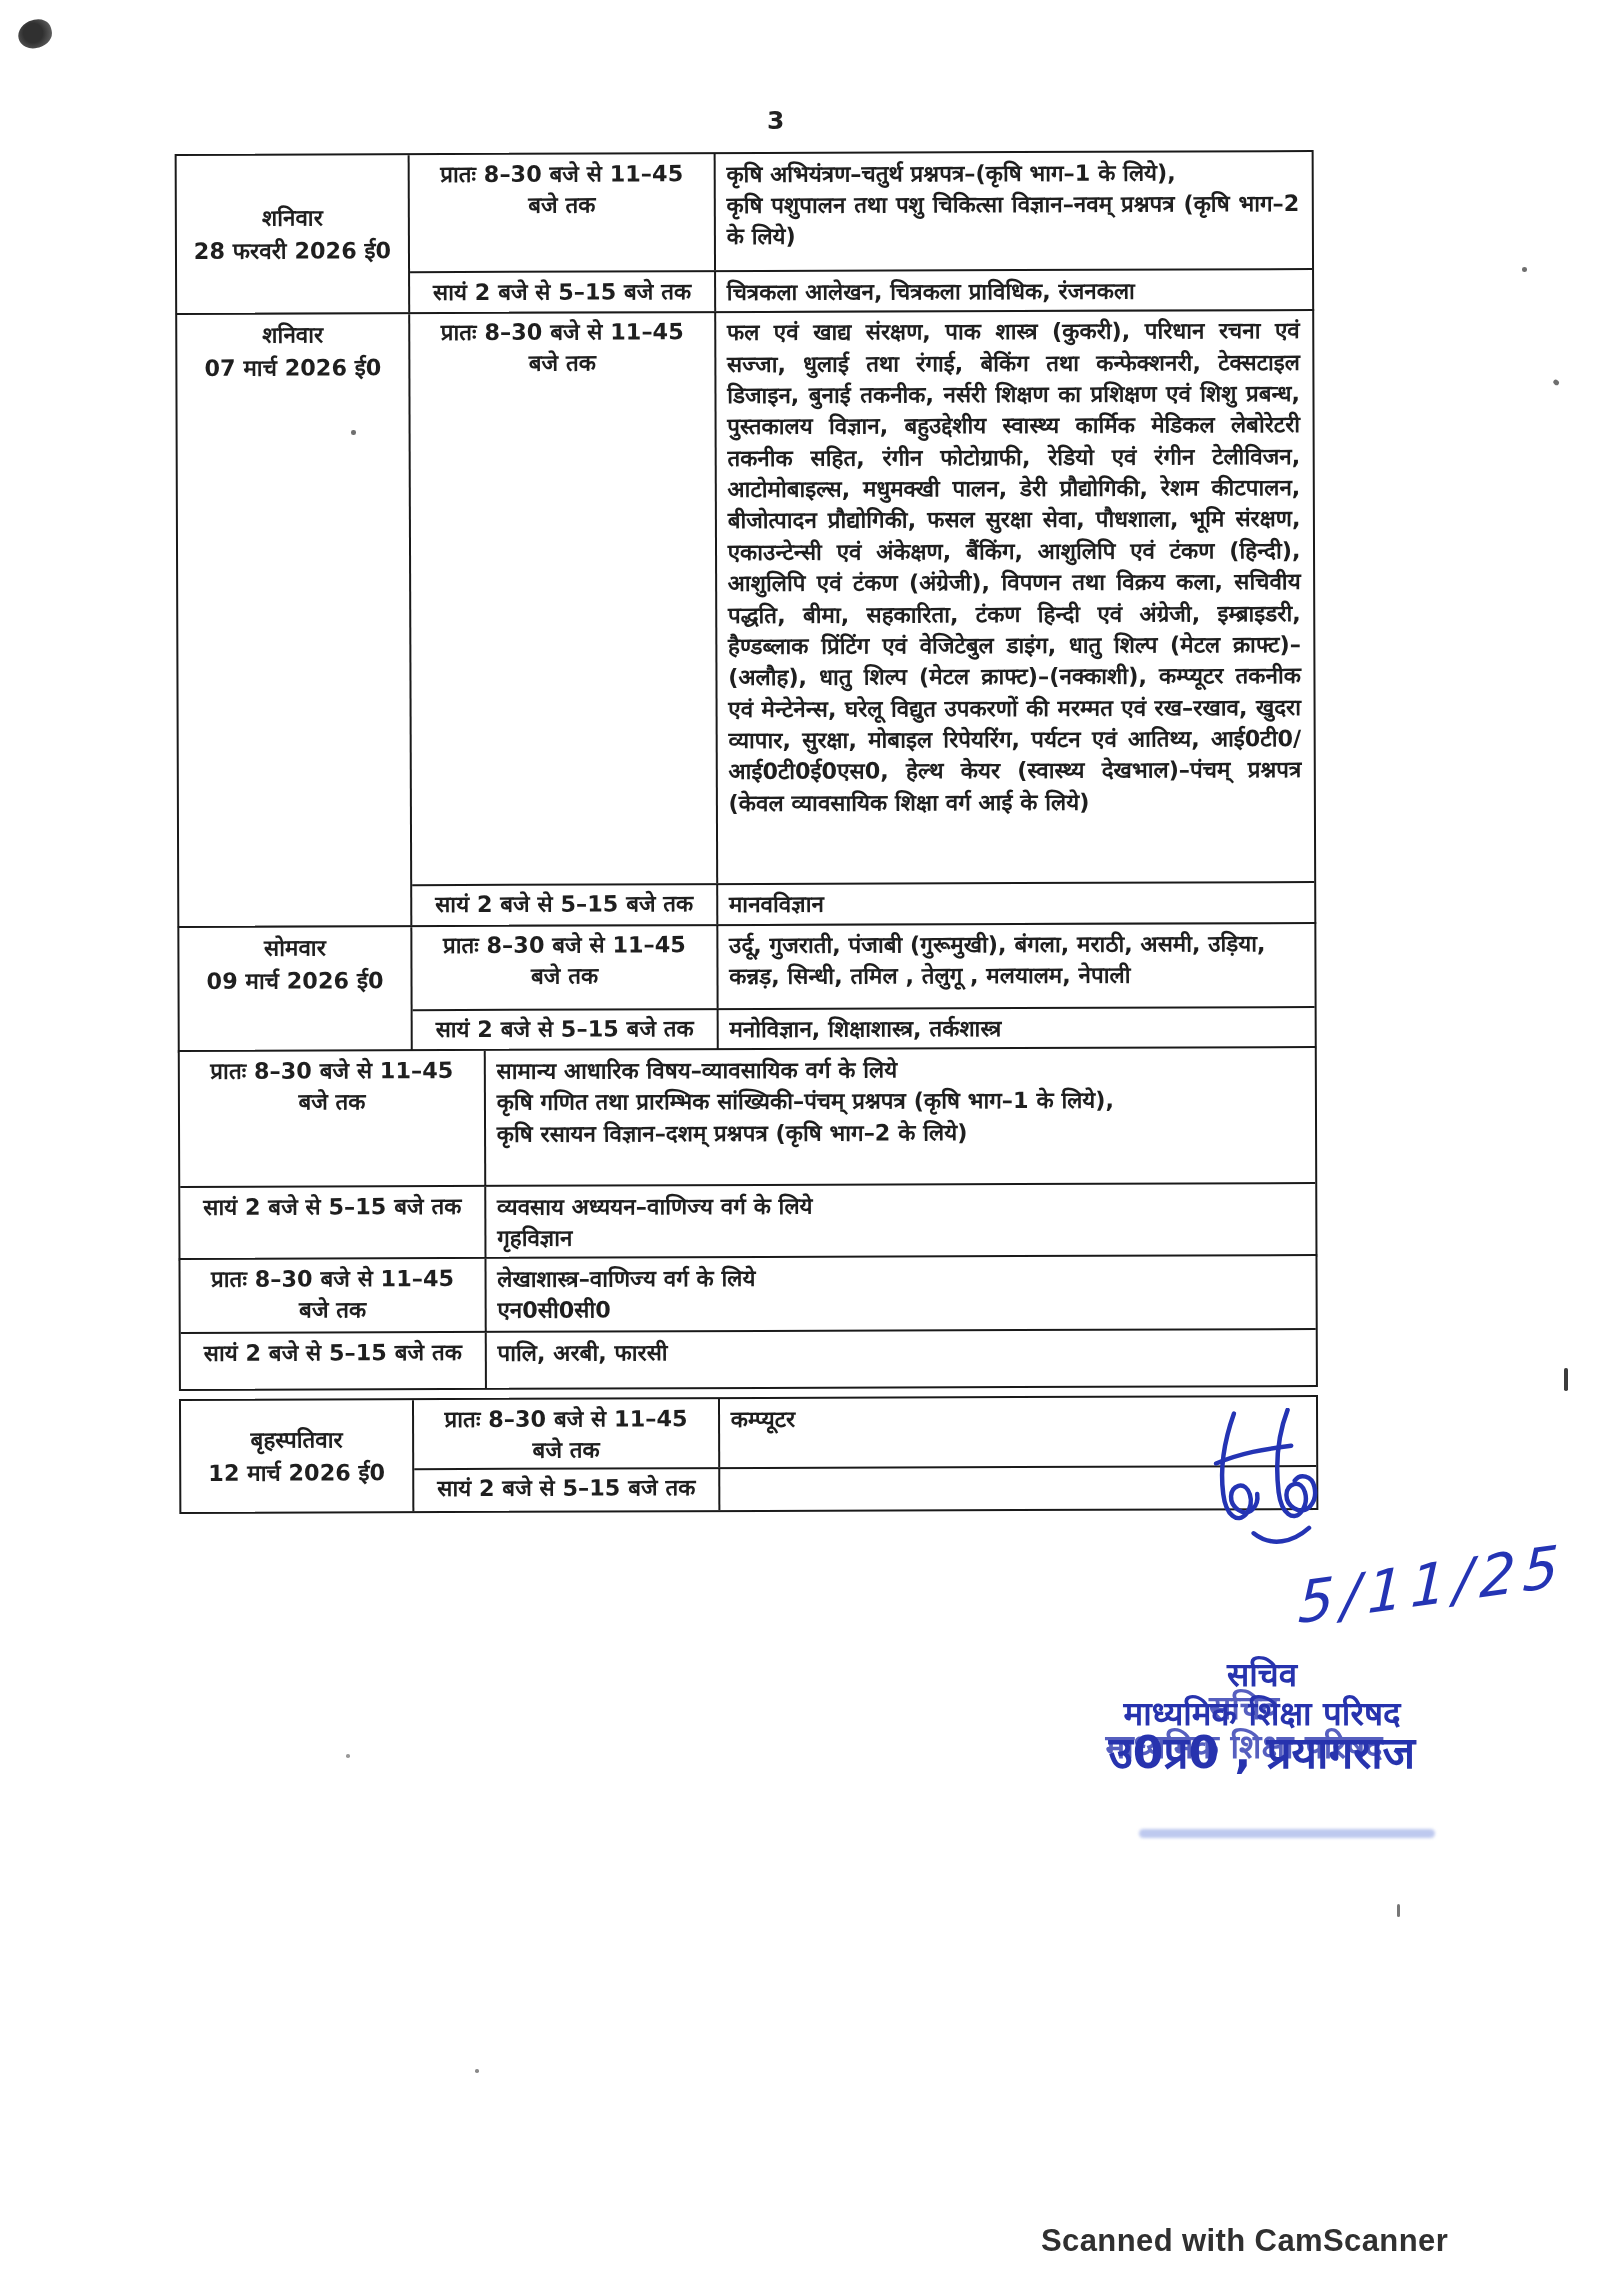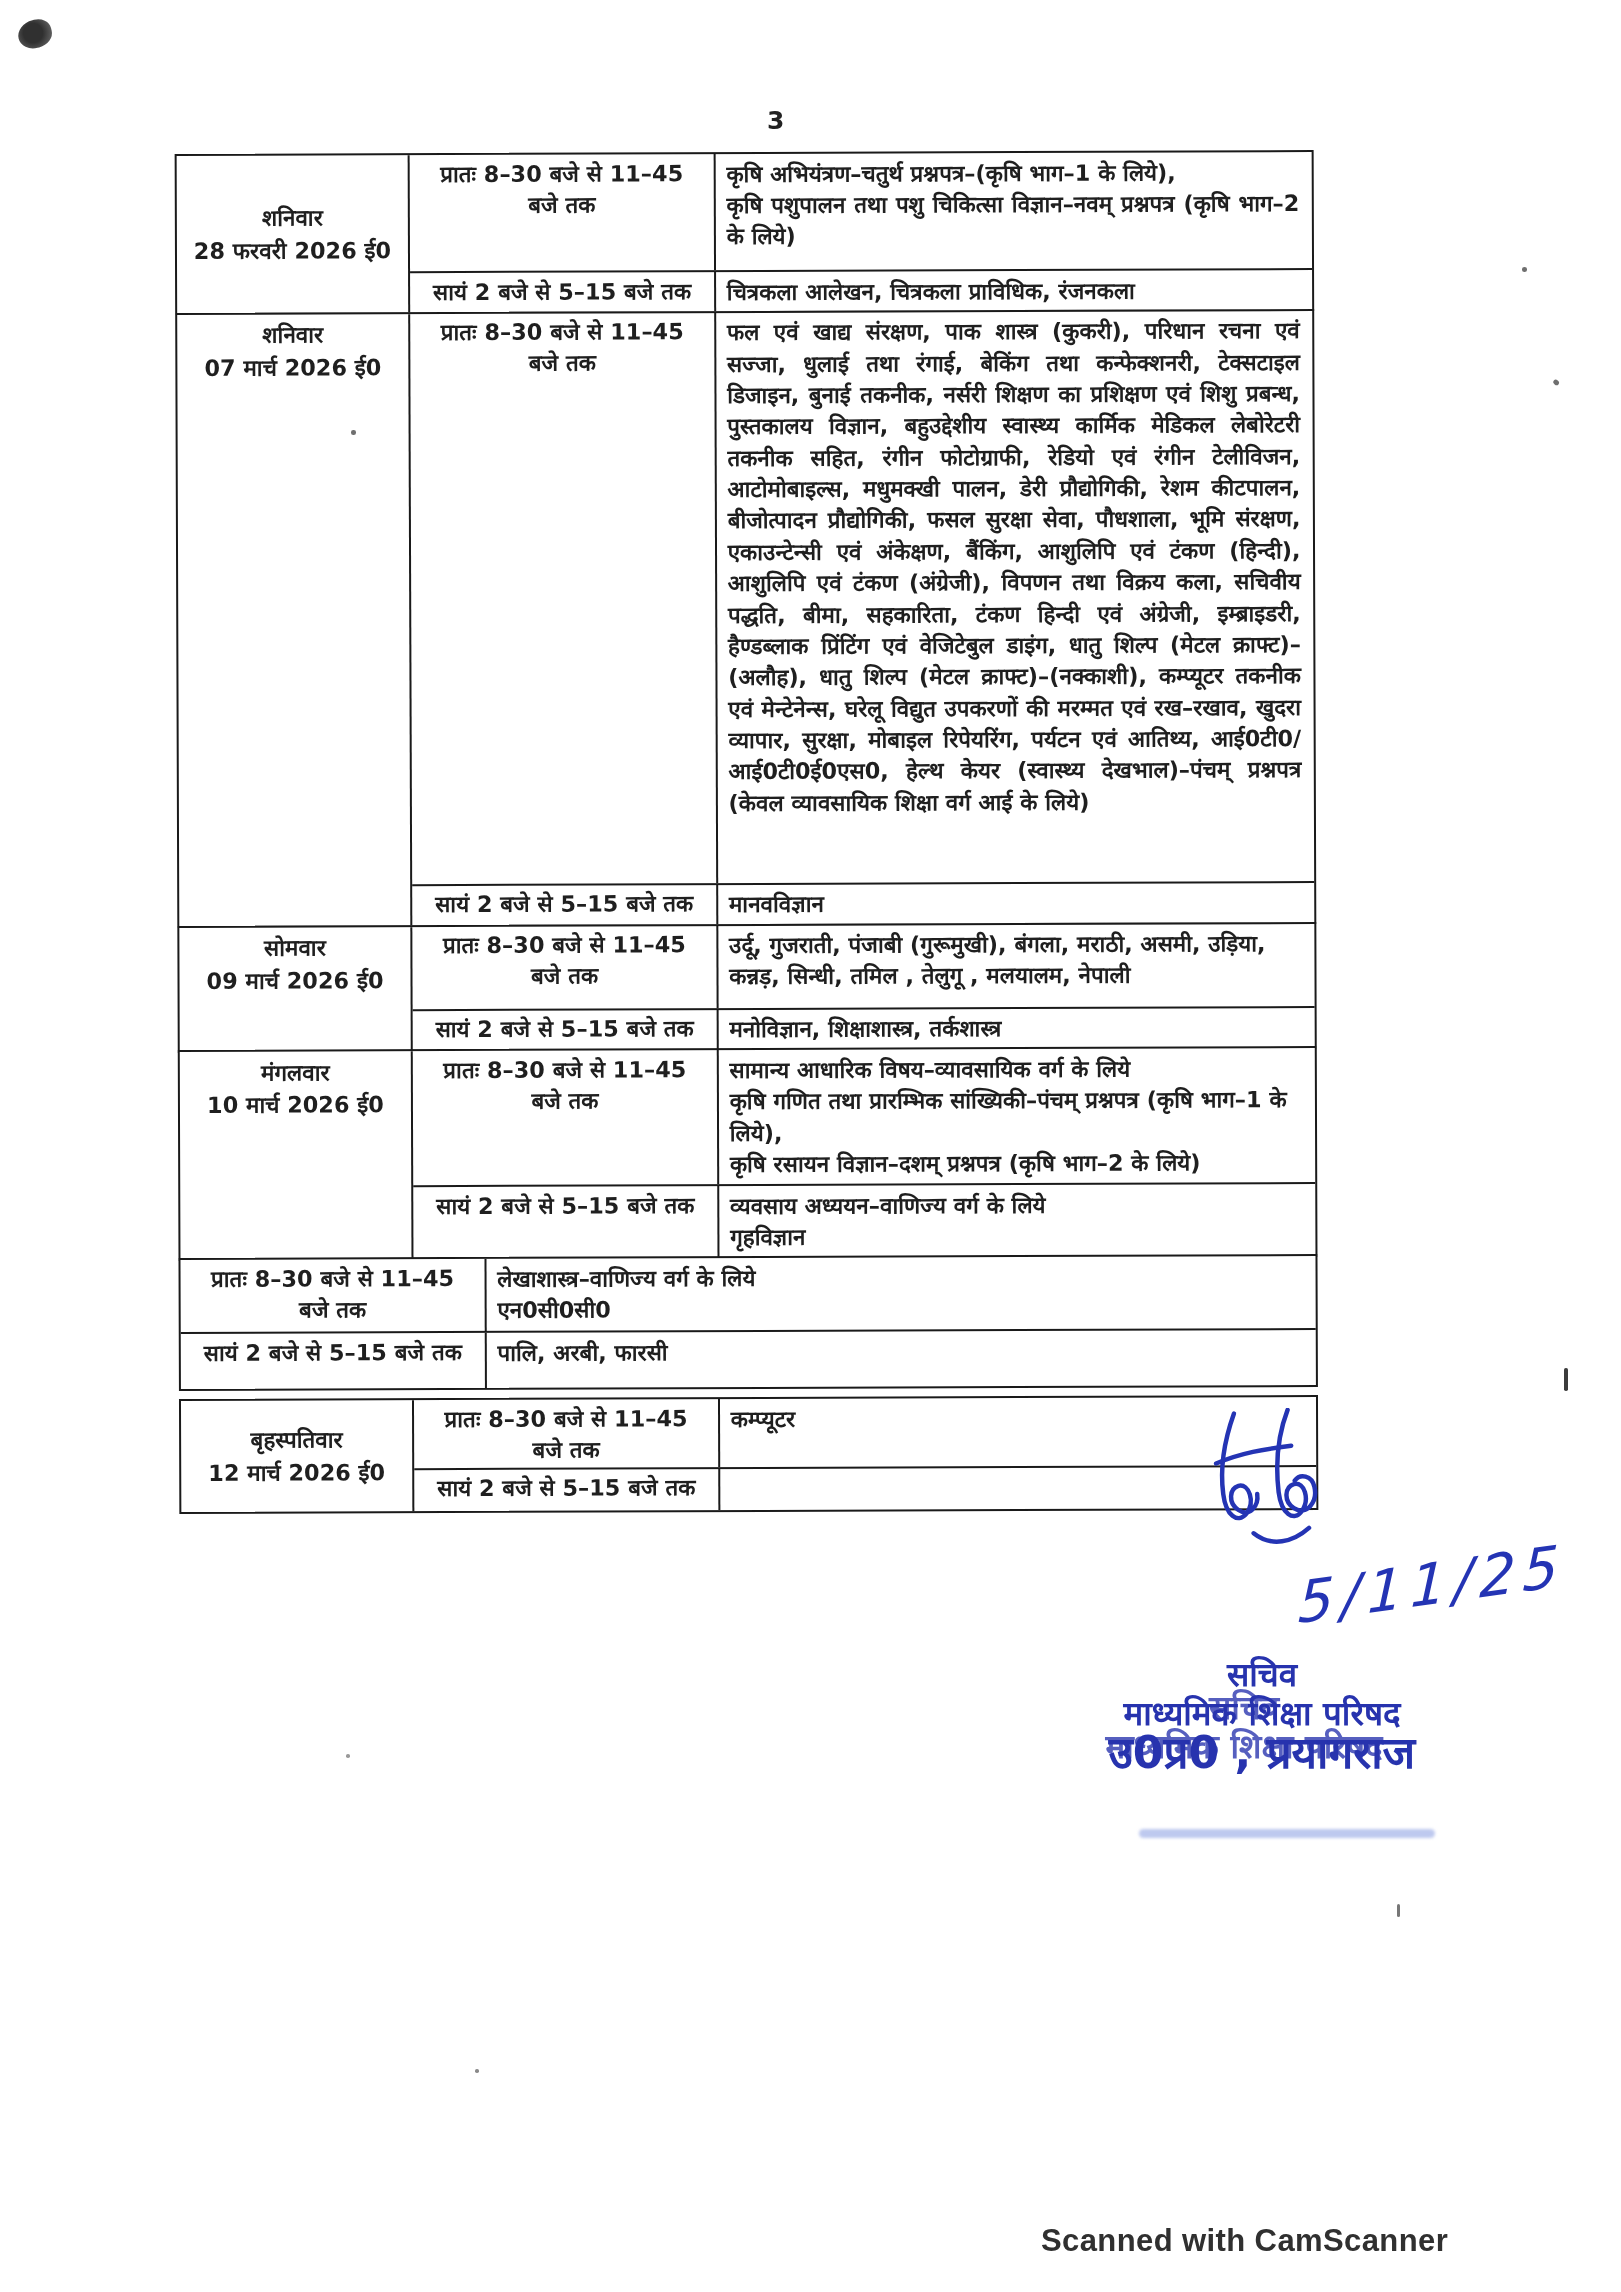--- a/index.html
+++ b/index.html
@@ -118,24 +118,20 @@
           <div class="subj-cell no-just">उर्दू, गुजराती, पंजाबी (गुरूमुखी), बंगला, मराठी, असमी, उड़िया, कन्नड़, सिन्धी,  तमिल ,  तेलुगू ,   मलयालम,   नेपाली</div>
         </div>
         <div class="session" style="min-height:41px">
           <div class="time-cell">सायं 2 बजे से 5–15 बजे तक</div>
           <div class="subj-cell no-just">मनोविज्ञान, शिक्षाशास्त्र, तर्कशास्त्र</div>
         </div>
       </div>
     </div>
 
     <div class="drow">
-      <div class="day-cell v-top">
-        <div>मंगलवार</div>
-        <div>10 मार्च 2026 ई0</div>
-      </div>
       <div class="sessions">
         <div class="session" style="min-height:134px">
           <div class="time-cell">प्रातः 8–30 बजे से 11–45 बजे तक</div>
           <div class="subj-cell no-just">सामान्य आधारिक विषय–व्यावसायिक वर्ग के लिये
 कृषि गणित तथा प्रारम्भिक सांख्यिकी–पंचम् प्रश्नपत्र (कृषि भाग–1 के लिये),
 कृषि रसायन विज्ञान–दशम् प्रश्नपत्र (कृषि भाग–2 के लिये)</div>
         </div>
         <div class="session" style="min-height:68px">
           <div class="time-cell">सायं 2 बजे से 5–15 बजे तक</div>
           <div class="subj-cell no-just">व्यवसाय अध्ययन–वाणिज्य वर्ग के लिये

